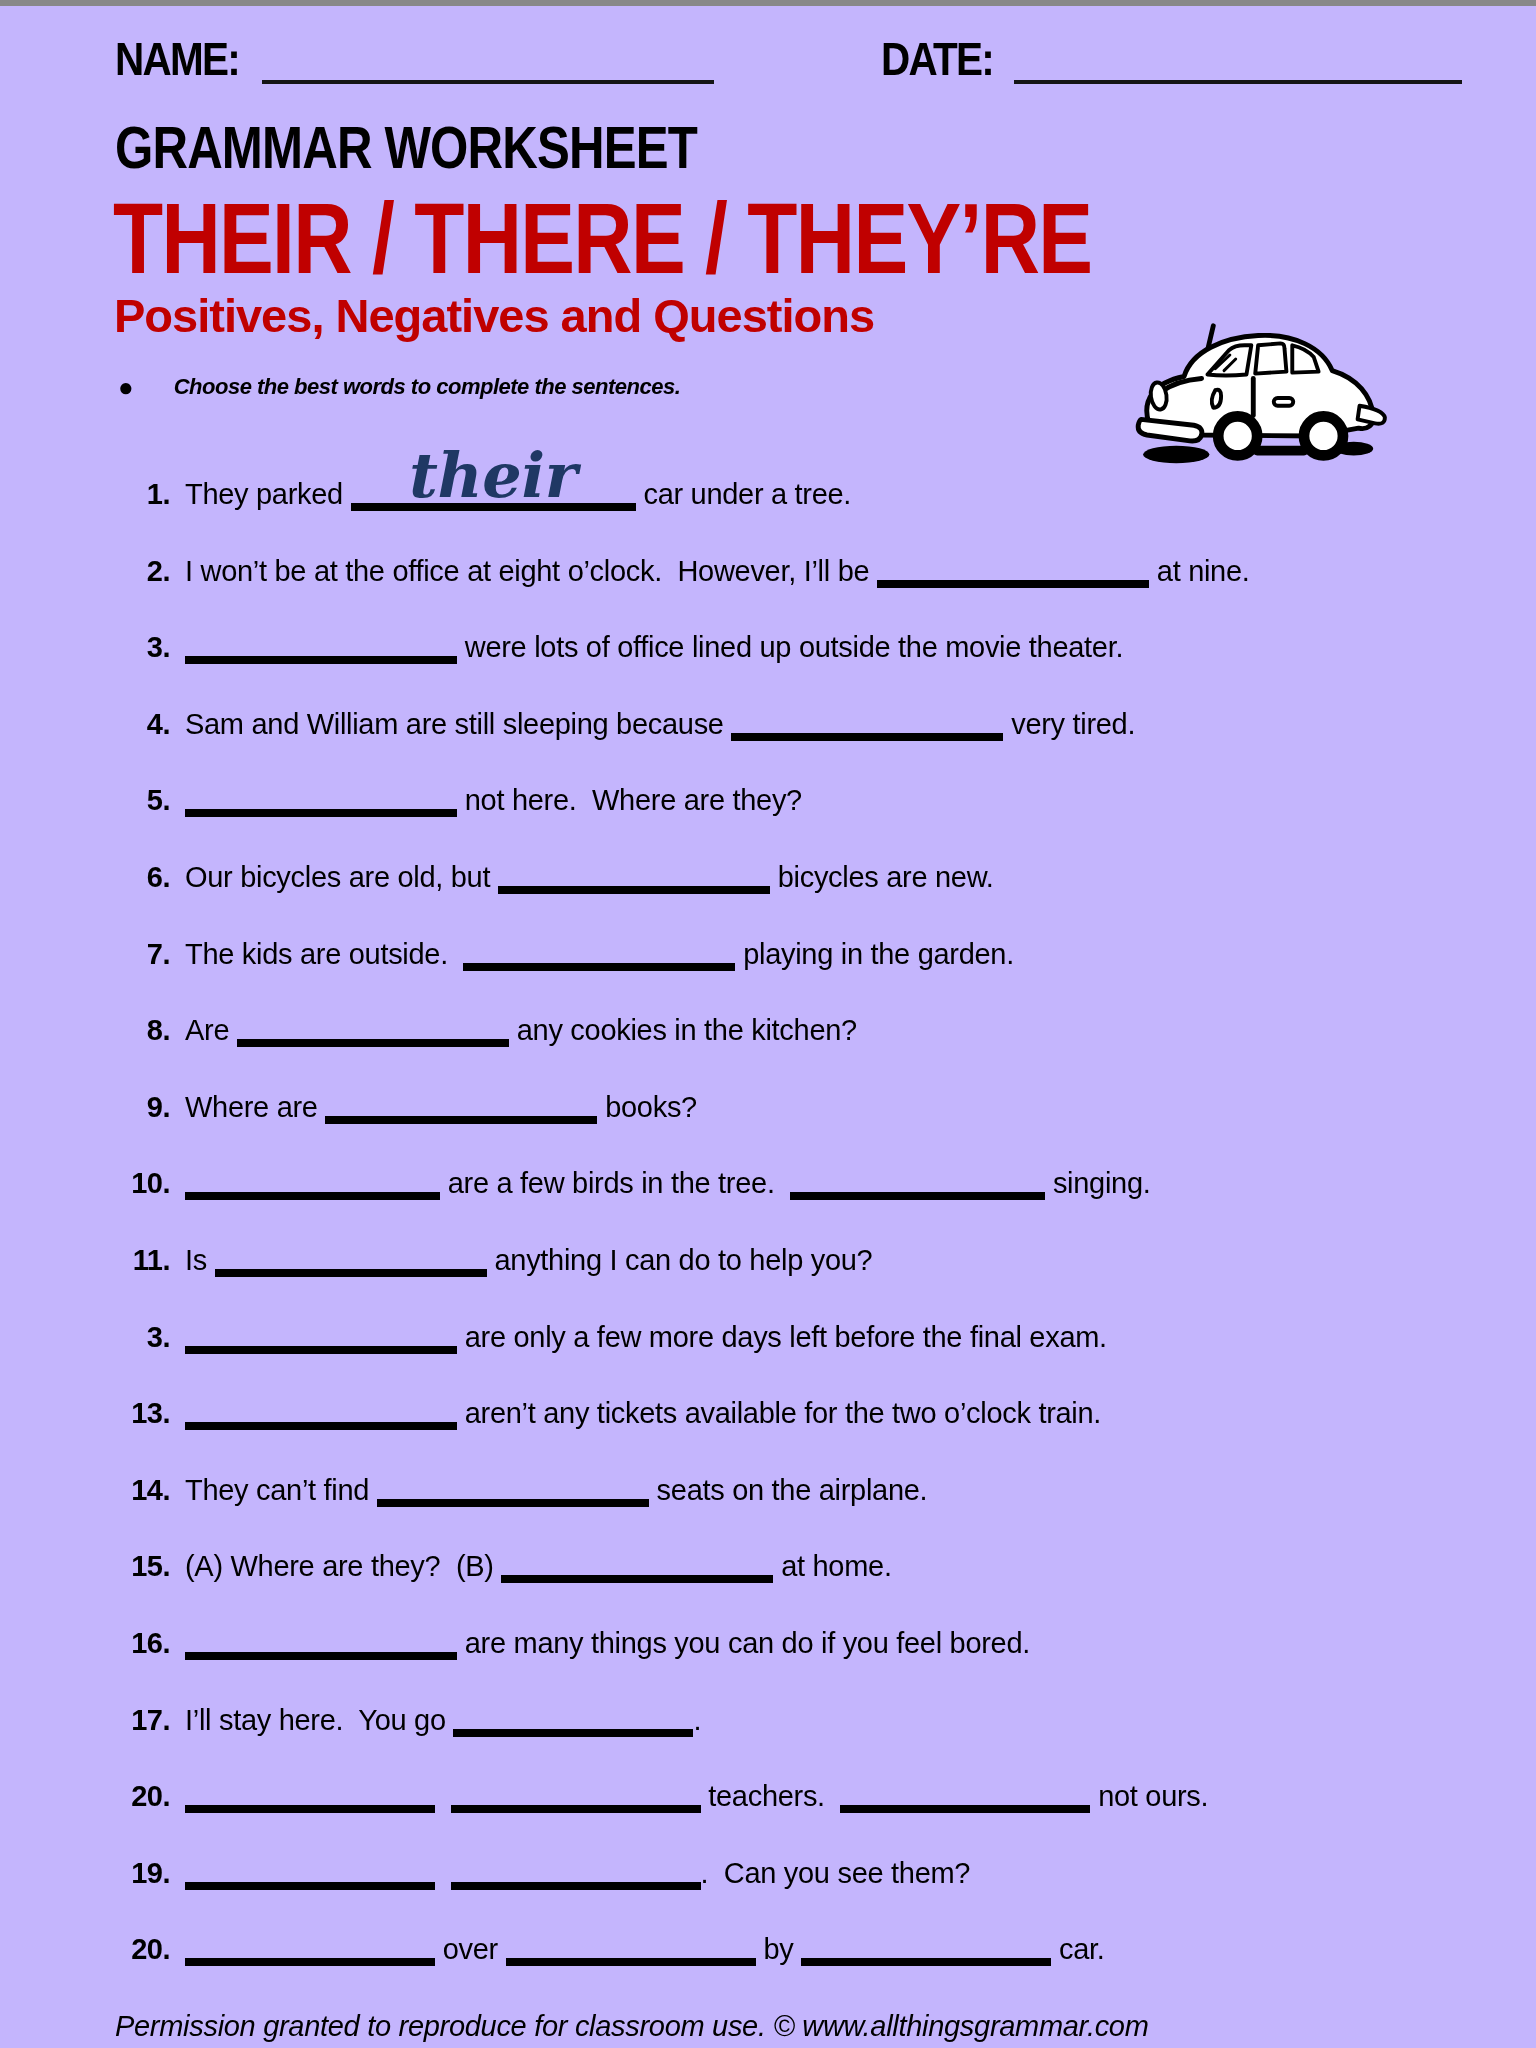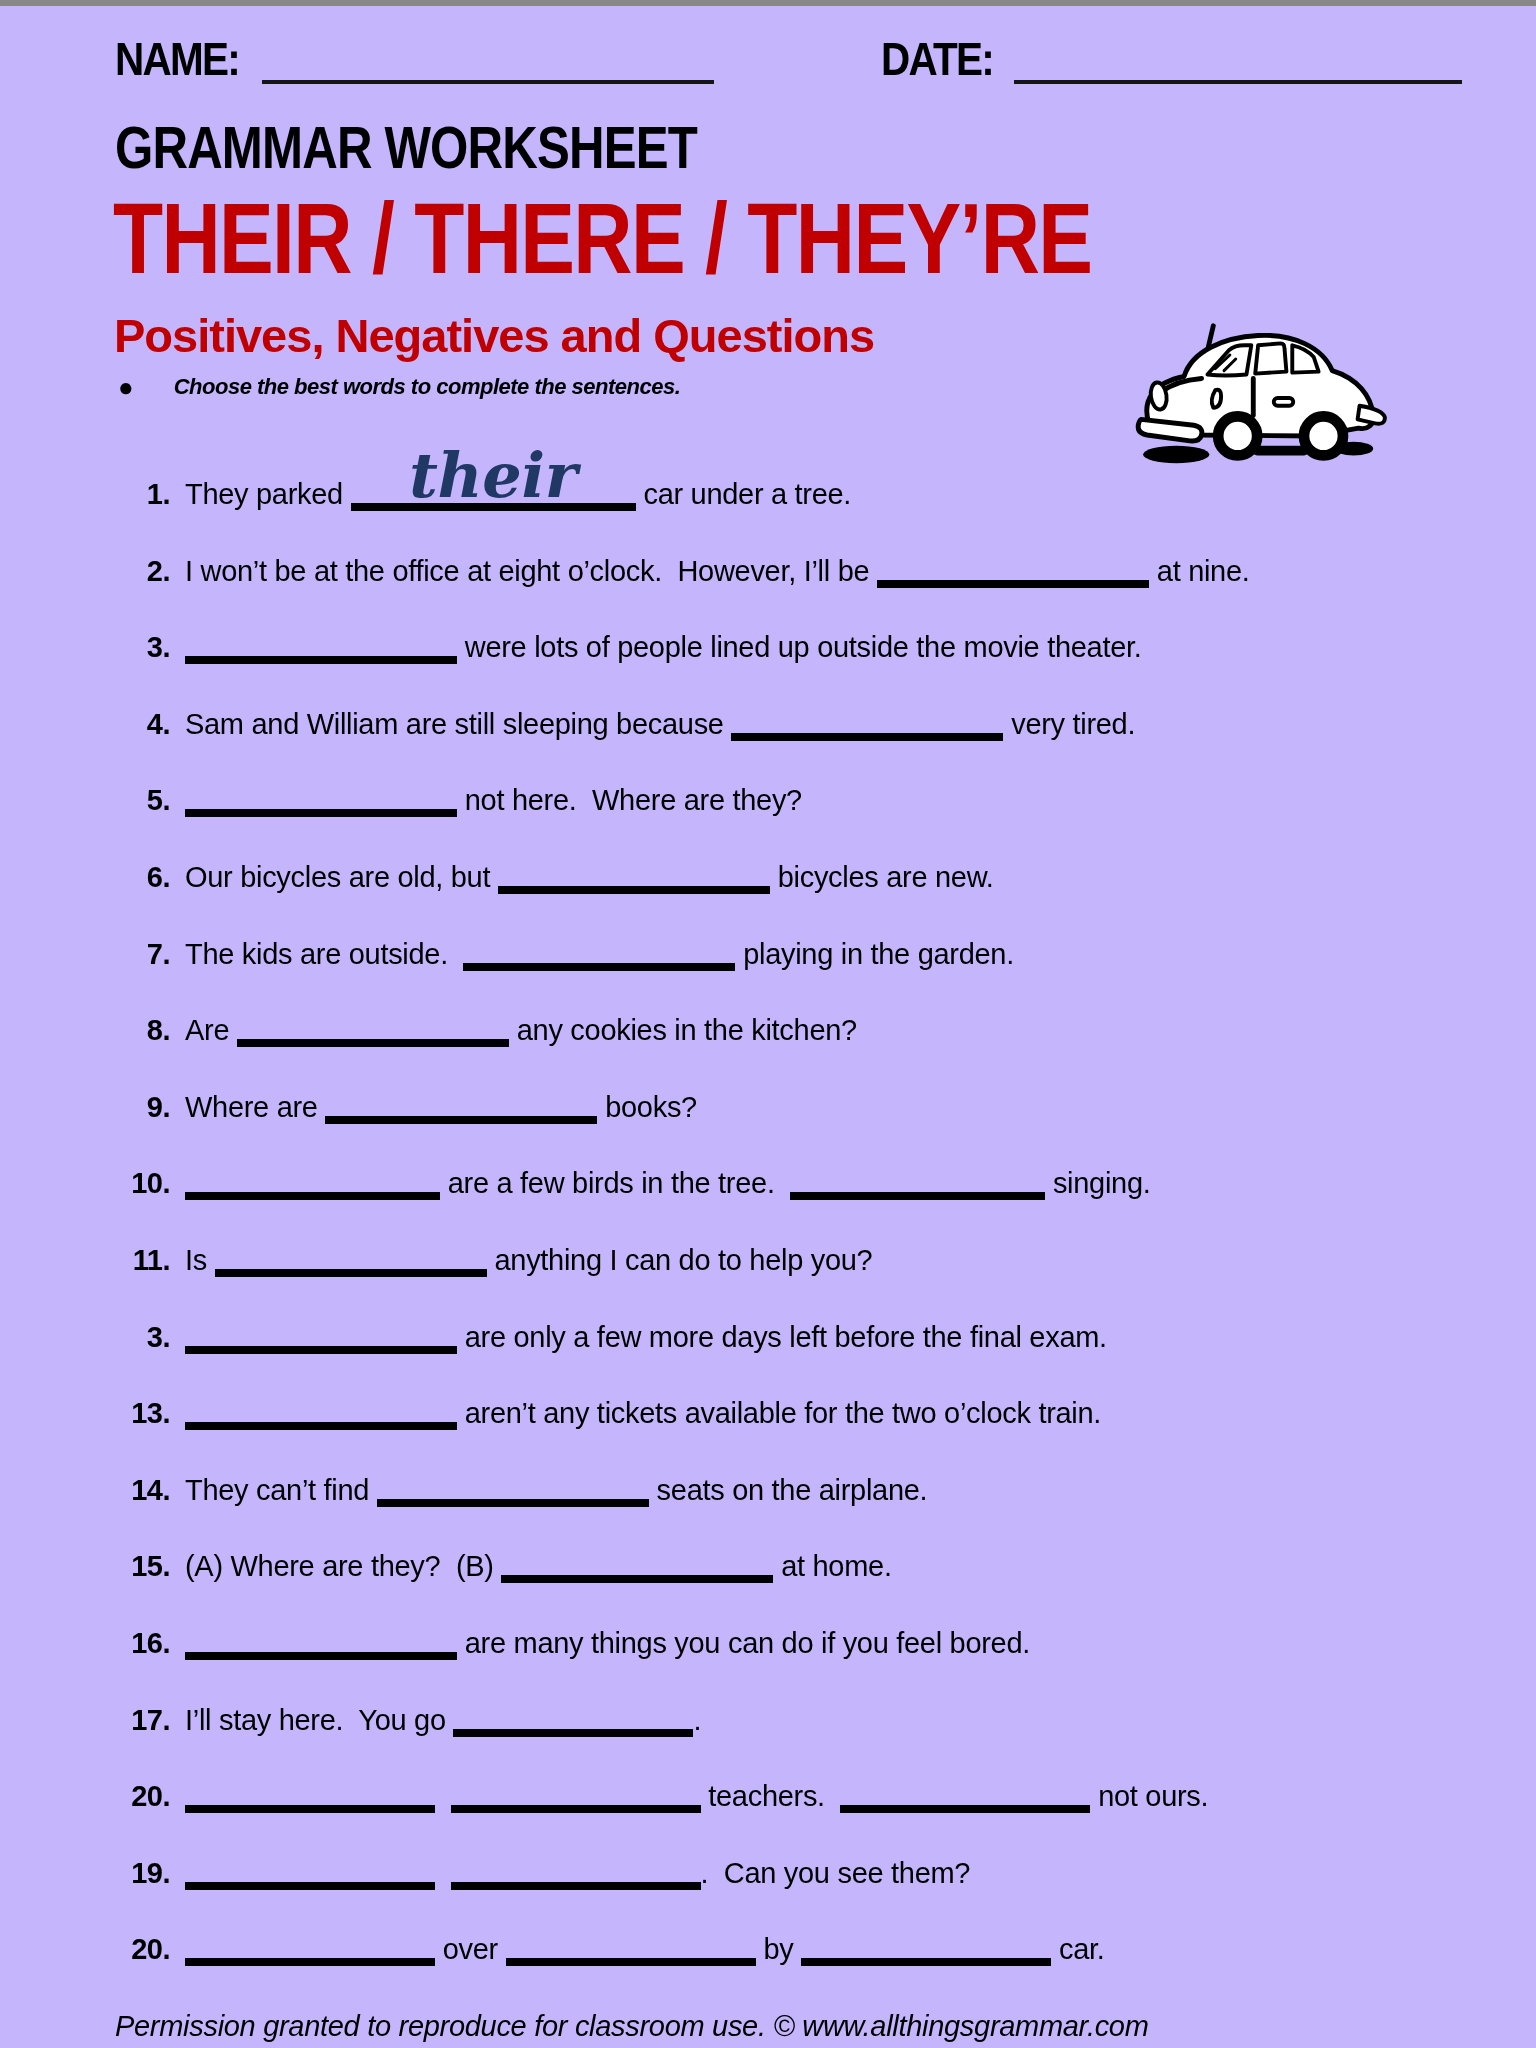--- a/index.html
+++ b/index.html
@@ -37,21 +37,21 @@
     transform:scaleX(0.82); transform-origin:0 0;
     white-space:nowrap;
   }
   .main-title {
     position:absolute; top:182px; left:113px;
     font-size:100px; font-weight:700; letter-spacing:-2px; line-height:1;
     transform:scaleX(0.82); transform-origin:0 0;
     white-space:nowrap;
   }
   .subtitle {
-    position:absolute; top:306px; left:114px;
+    position:absolute; top:286px; left:114px;
     font-size:47px; font-weight:700; line-height:1; letter-spacing:-1px;
     white-space:nowrap;
   }
   
   .instruction {
     position:absolute; top:368px; left:118px;
     display:flex; align-items:center;
   }
   .bullet { font-size:26px; line-height:1; margin-right:40px; }
   .instr-text { font-size:22px; font-weight:700; font-style:italic; letter-spacing:-0.5px; }
@@ -163,21 +163,21 @@
       <div class="qrow">
         <span class="qnum">1.</span>
         <span class="qbody"><span>They parked </span><span class="blank" style="width: 285px;"><span class="answer" style="color: rgb(31, 56, 100);">their</span></span><span> car under a tree.</span></span>
       </div>
       <div class="qrow">
         <span class="qnum">2.</span>
         <span class="qbody"><span>I won’t be at the office at eight o’clock.  However, I’ll be </span><span class="blank"></span><span> at nine.</span></span>
       </div>
       <div class="qrow">
         <span class="qnum">3.</span>
-        <span class="qbody"><span class="blank"></span><span> were lots of people lined up outside the movie theater.</span></span>
+        <span class="qbody"><span class="blank"></span><span> were lots of office lined up outside the movie theater.</span></span>
       </div>
       <div class="qrow">
         <span class="qnum">4.</span>
         <span class="qbody"><span>Sam and William are still sleeping because </span><span class="blank"></span><span> very tired.</span></span>
       </div>
       <div class="qrow">
         <span class="qnum">5.</span>
         <span class="qbody"><span class="blank"></span><span> not here.  Where are they?</span></span>
       </div>
       <div class="qrow">

